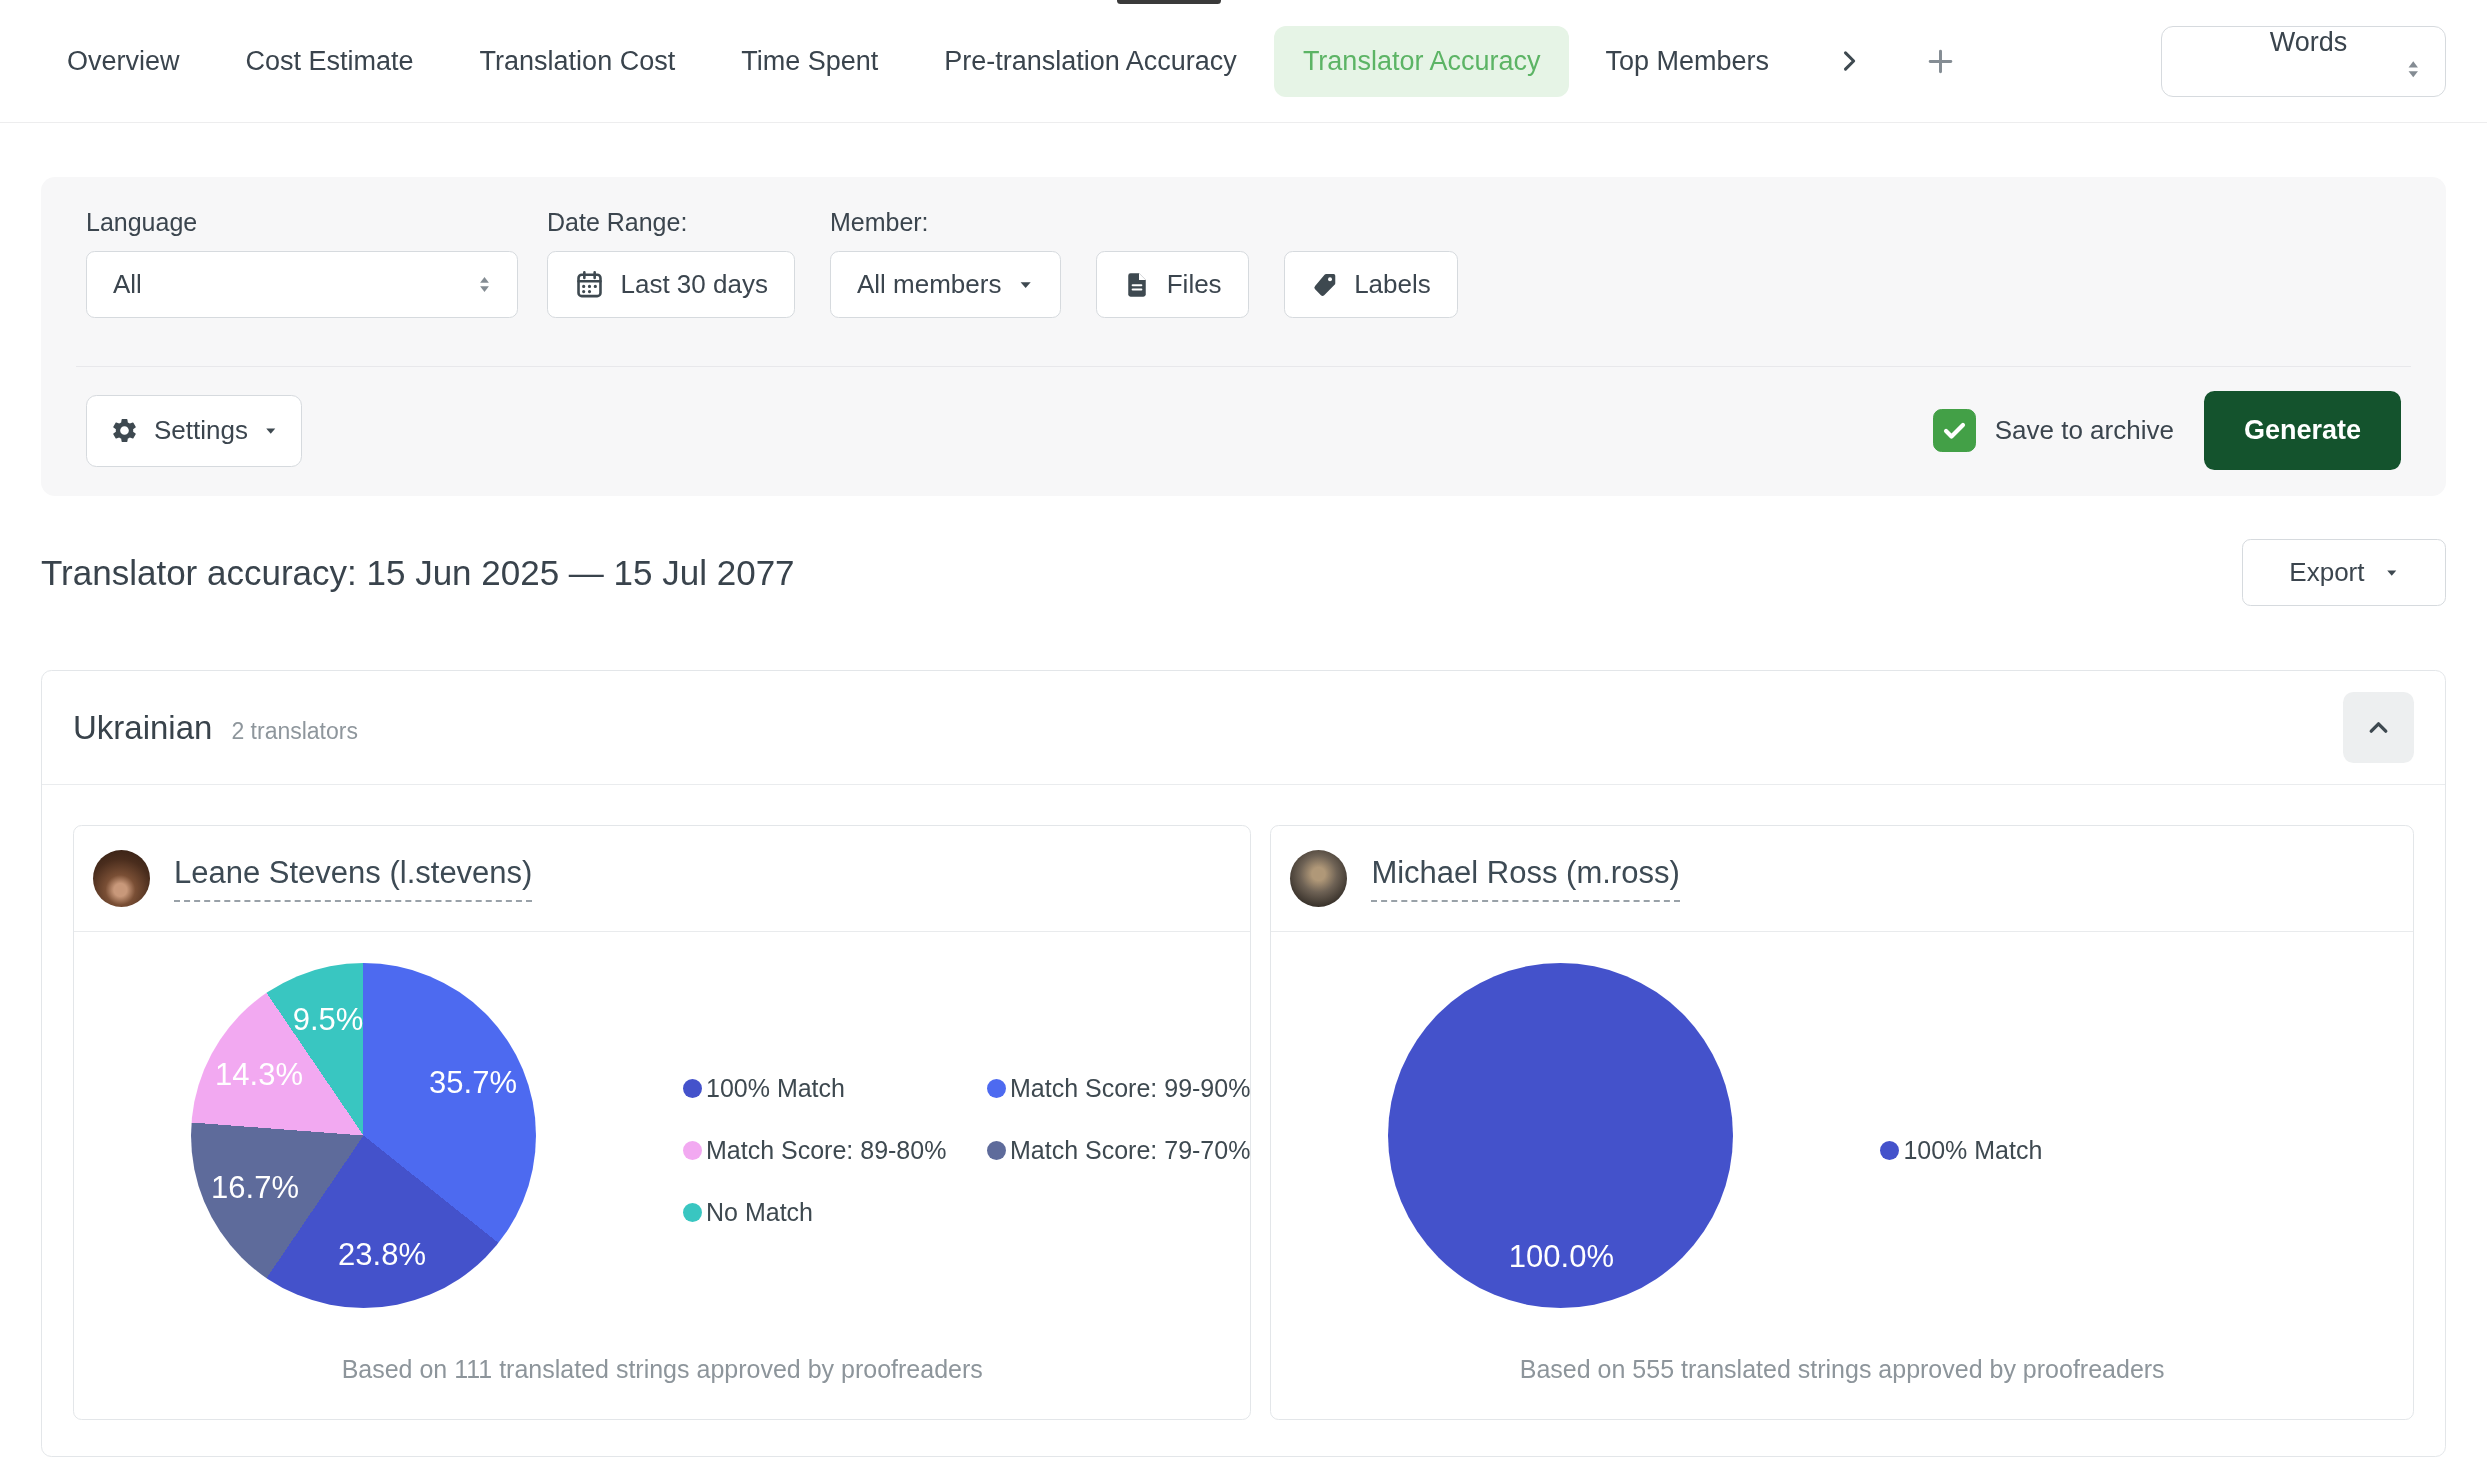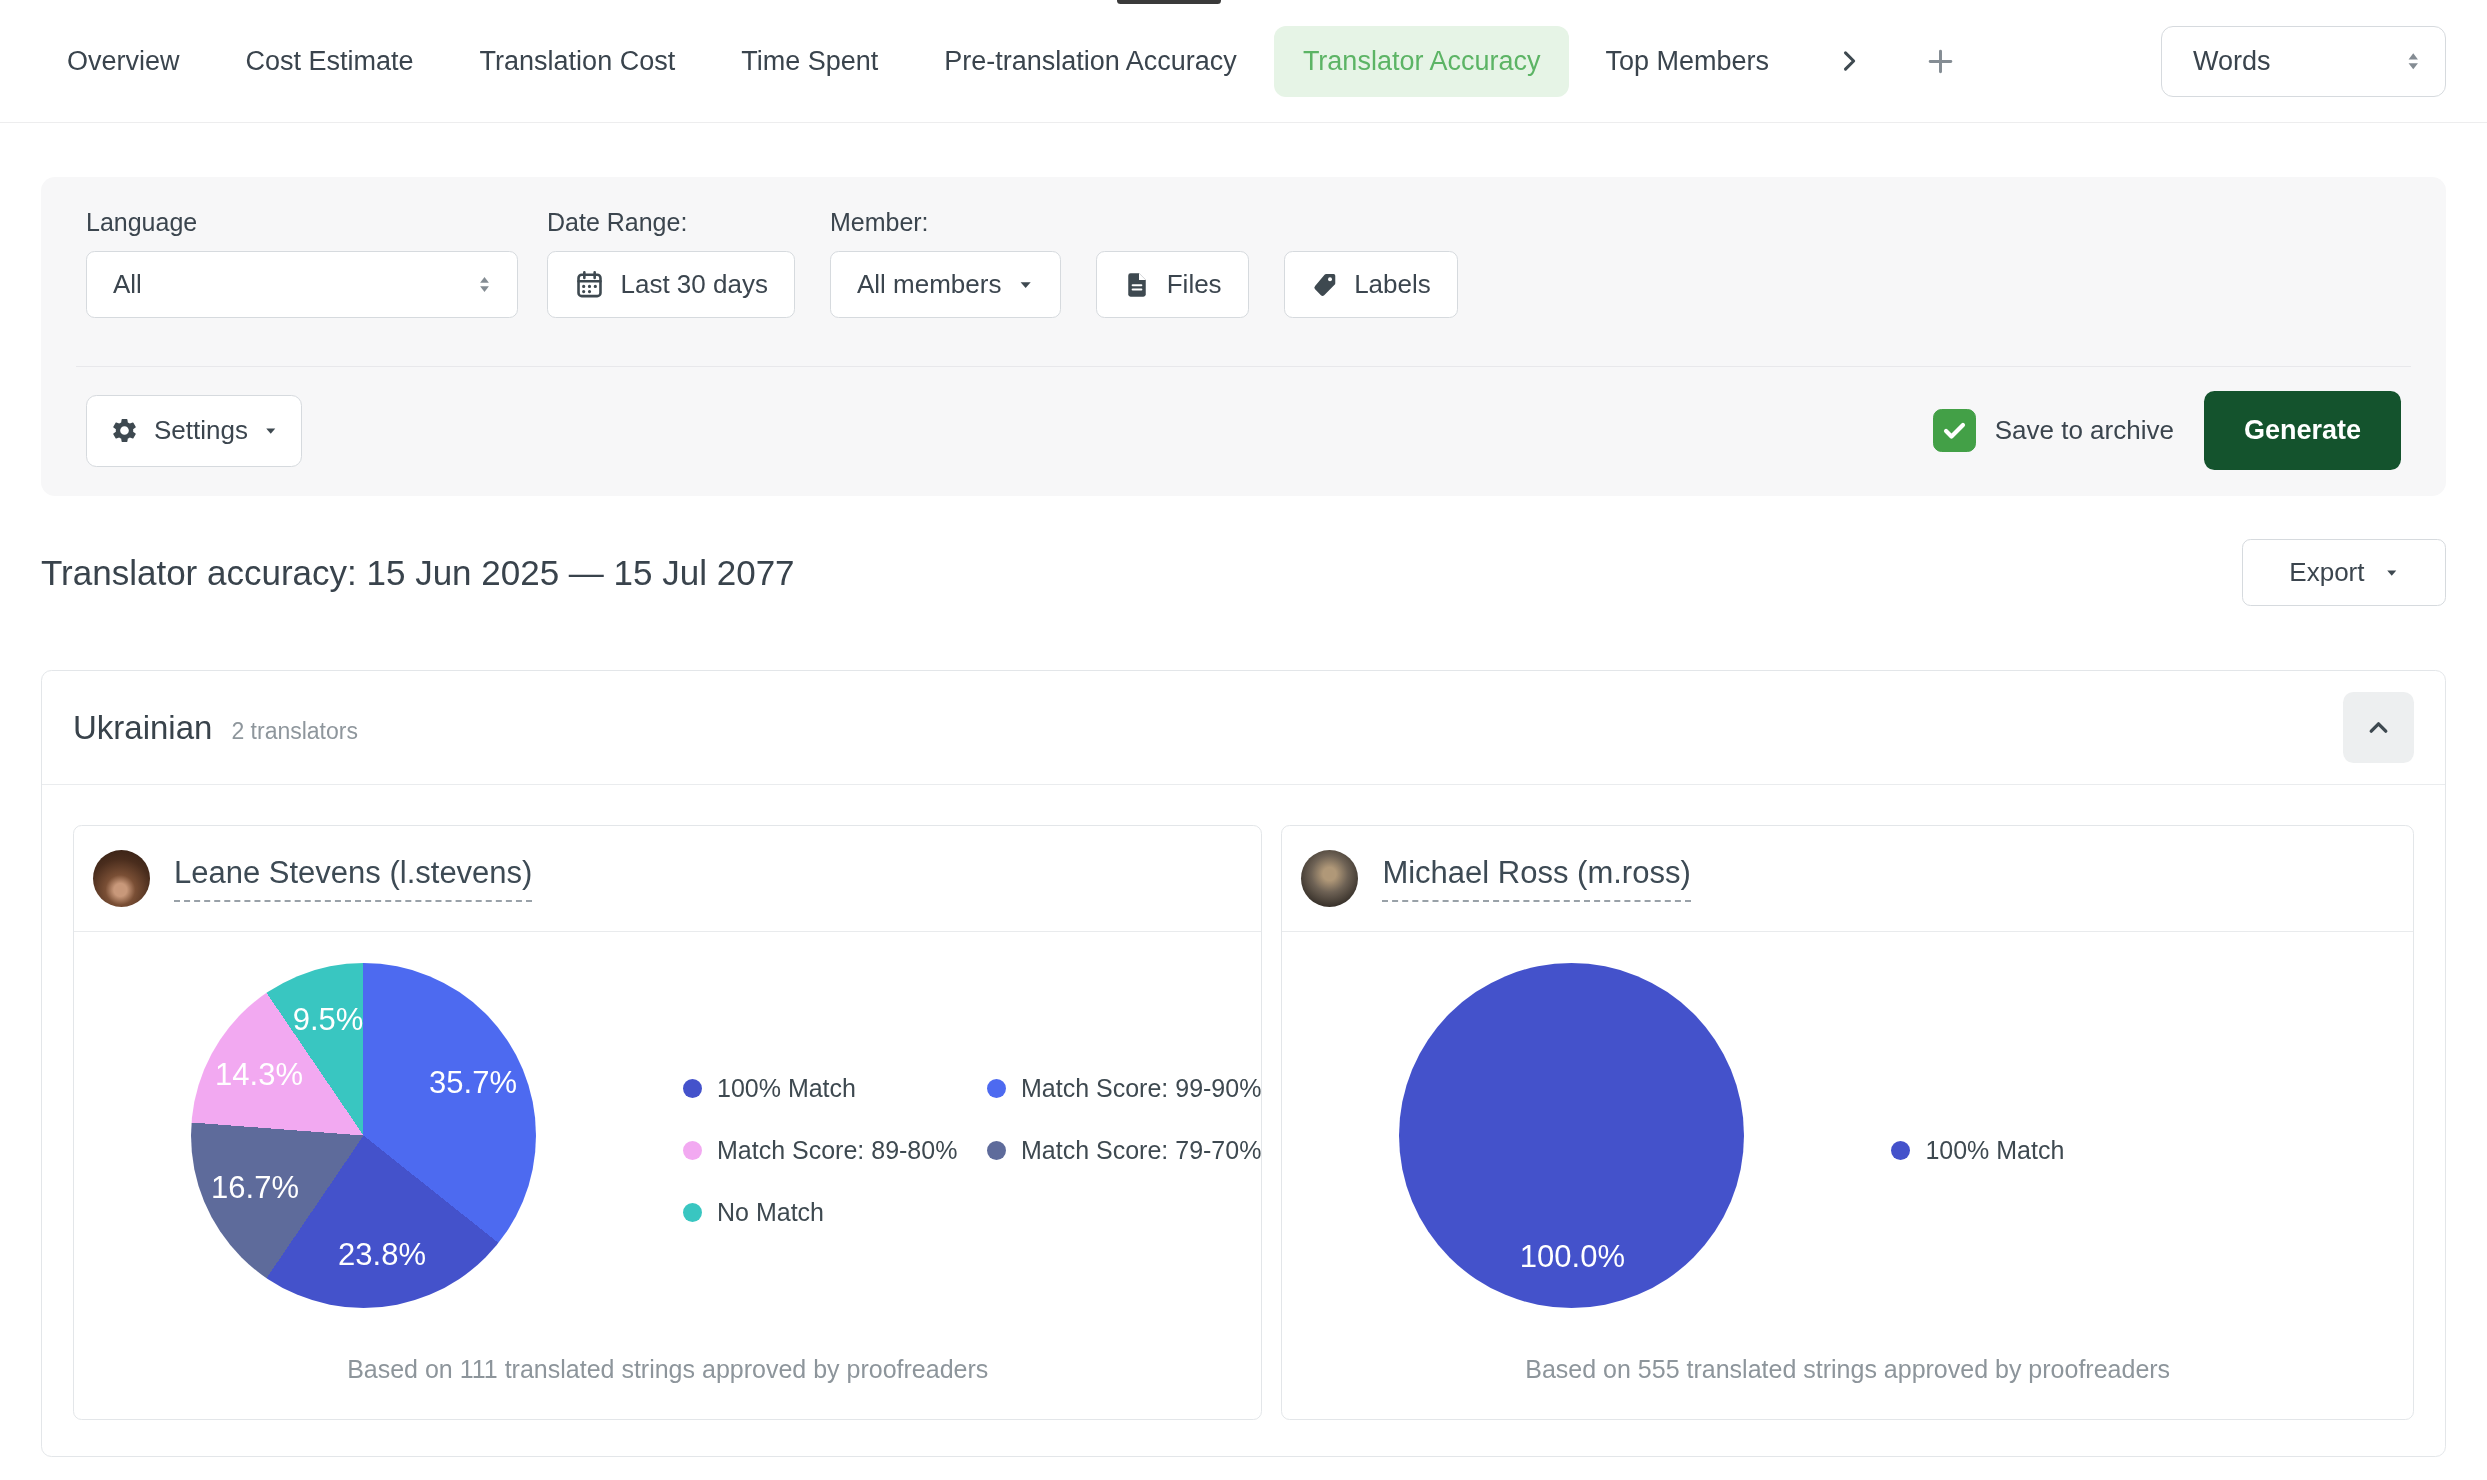--- a/index.html
+++ b/index.html
@@ -31,21 +31,21 @@
     background: #e6f4e6; color: #5cb465;
     padding: 20px 29px; border-radius: 12px;
     margin-left: -29px; margin-right: 36px;
   }
   .tab-more { background: none; border: none; cursor: pointer; display: flex; align-items: center; }
   .tab-add  { background: none; border: none; cursor: pointer; display: flex; align-items: center; margin-left: 62px; }
   .unit-select {
     margin-left: auto; width: 285px; height: 71px;
     border: 1.7px solid #d6dade; border-radius: 12px; background: #fff;
     display: flex; align-items: center; padding: 0 21px 0 31px;
-    font-size: 27px; cursor: pointer;
+    font-size: 27px; cursor: pointer; flex-direction: column;
   }
   .unit-select .sort { margin-left: auto; }
 
   
   .filter-panel {
     margin: 54px 41px 0; background: #f7f7f8; border-radius: 14px;
     padding: 31px 45px 26px;
   }
   .filter-row { display: flex; align-items: flex-end; }
   .filter-col { display: flex; flex-direction: column; }
@@ -111,21 +111,21 @@
   .t-chart { height: 406px; display: flex; align-items: center; padding-left: 117px; }
   .pie { position: relative; width: 345px; height: 345px; border-radius: 50%; flex: 0 0 345px; }
   .pie-label {
     position: absolute; transform: translate(-50%, -50%);
     color: #fff; font-size: 31px; font-weight: 500; white-space: nowrap;
   }
   .legend {
     margin-left: 147px; position: relative; top: 15.5px;
     display: grid; grid-template-columns: 304px auto; row-gap: 33px; align-content: center;
   }
-  .legend-item { display: flex; align-items: center; gap: 15px; cursor: pointer; }
+  .legend-item { display: flex; align-items: center; gap: 4px; cursor: pointer; }
   .legend-dot { width: 19px; height: 19px; border-radius: 50%; flex: 0 0 19px; }
   .legend-text { font-size: 25px; color: #3e4950; white-space: nowrap; }
   .t-foot { text-align: center; font-size: 25px; color: #8d959b; padding: 17.3px 0 35px; }
 
   .caret-icon, .sort, .icon { display: inline-flex; align-items: center; }
 </style>
 </head>
 <body>
 
 <div class="top-indicator"></div>

